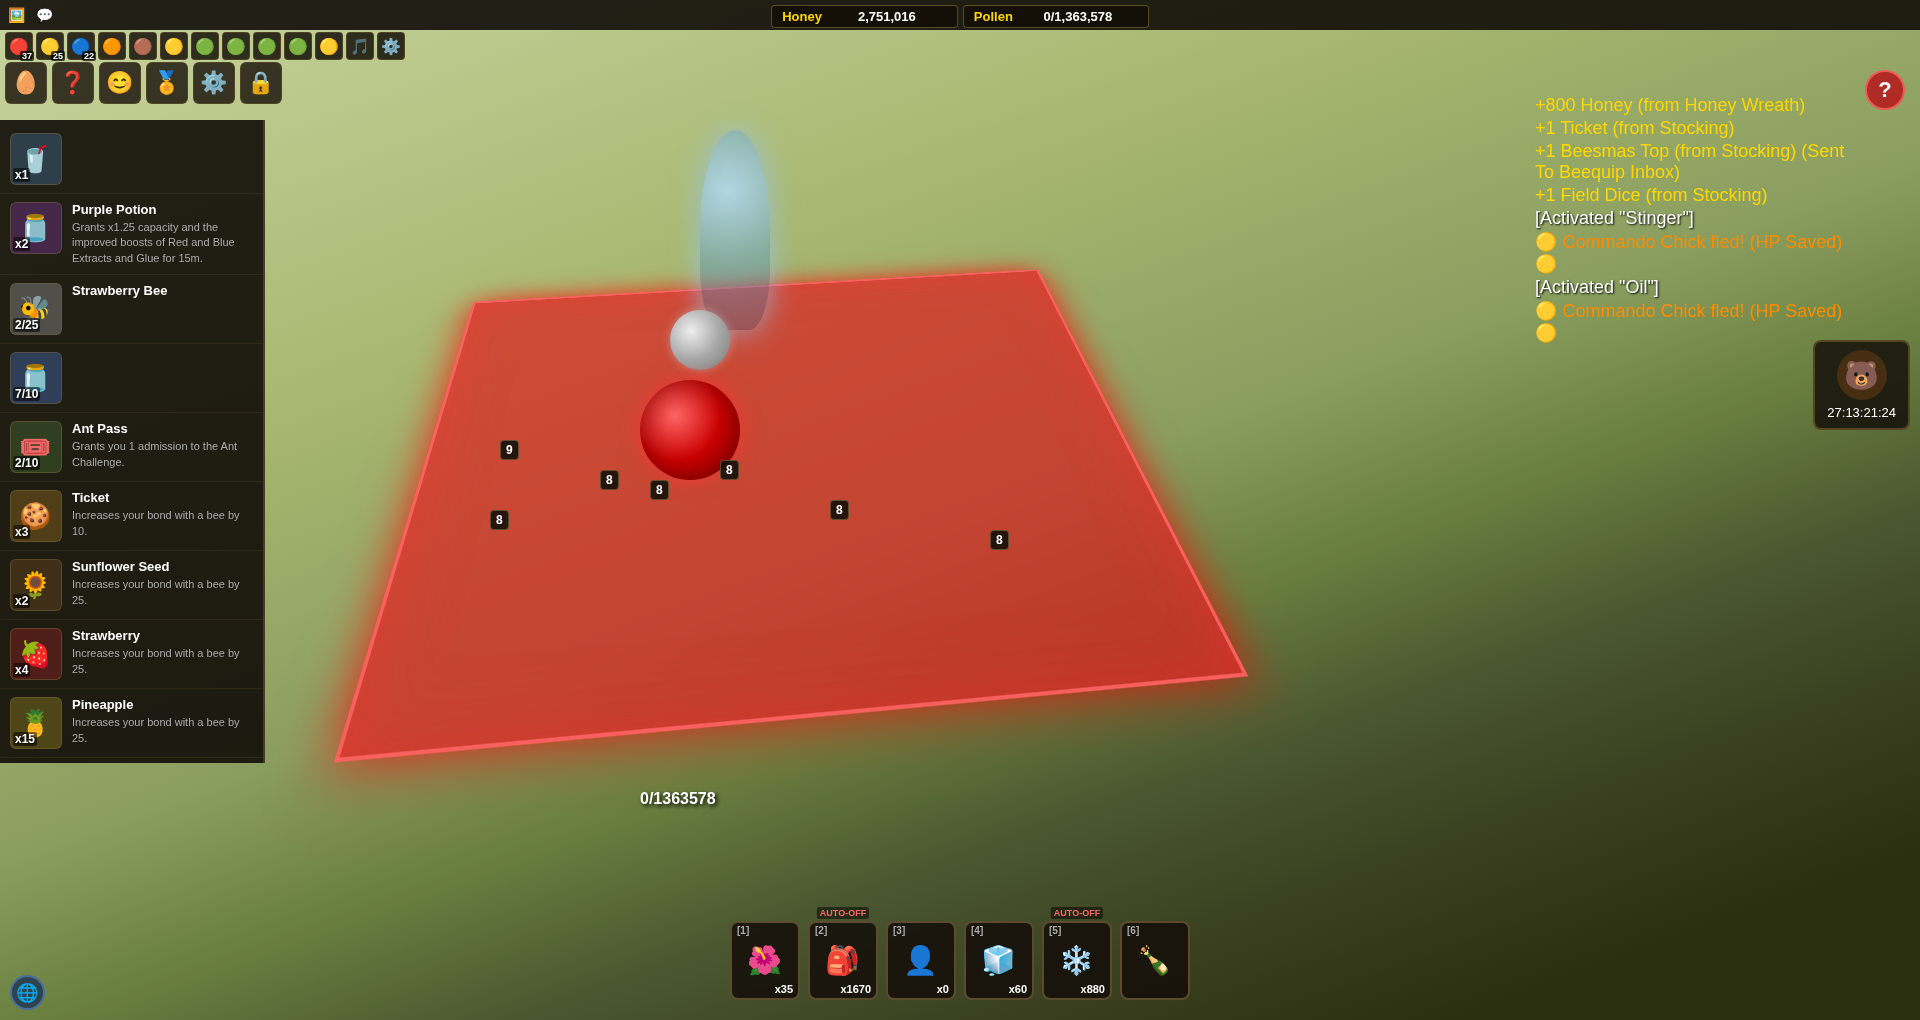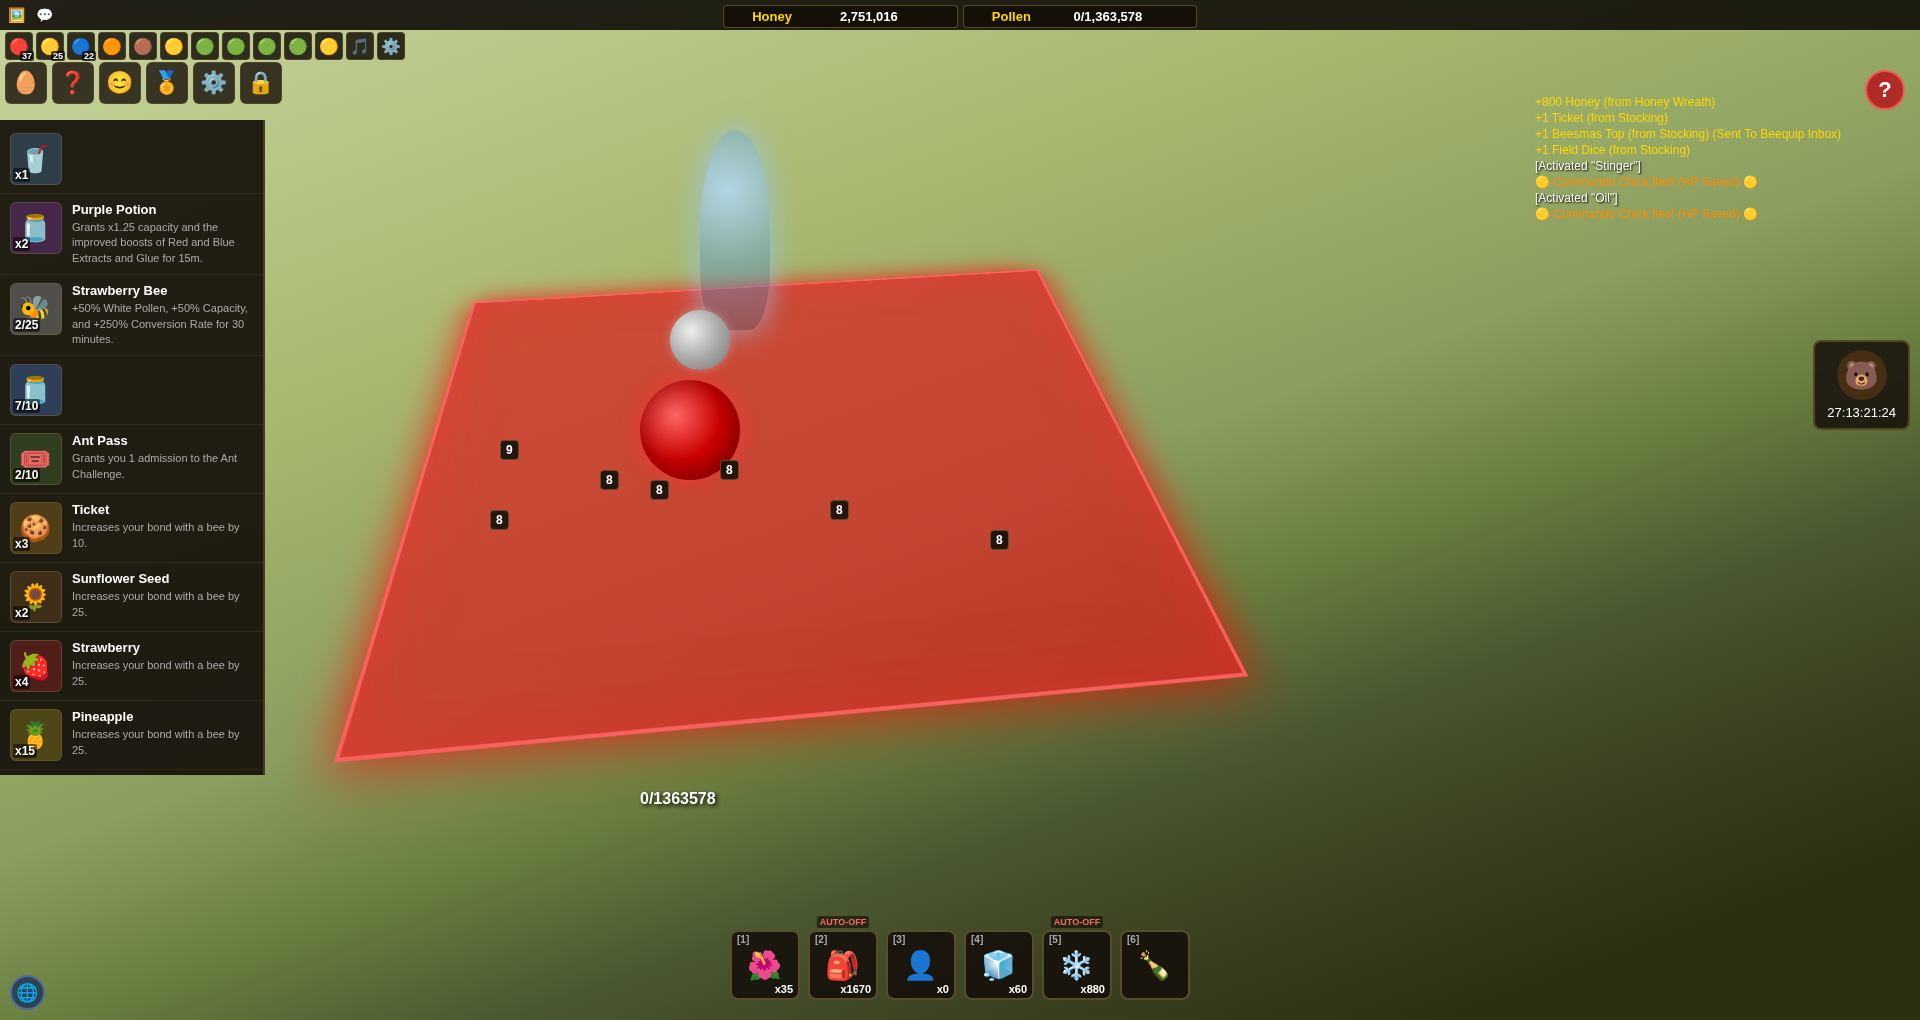--- a/index.html
+++ b/index.html
@@ -134,25 +134,25 @@
       left: 50%;
       transform: translateX(-50%);
       display: flex;
       gap: 5px;
       z-index: 100;
     }
 
     .resource-item {
       display: flex;
       align-items: center;
-      gap: 17px;
+      gap: 5px;
       background: rgba(20, 15, 8, 0.92);
       border: 1px solid rgba(120, 100, 50, 0.7);
       border-radius: 4px;
-      padding: 3px 28px;
+      padding: 3px 10px;
     }
 
     .resource-label {
       color: #ffd700;
       font-size: 13px;
       font-weight: bold;
     }
 
     .resource-value {
       color: white;
@@ -227,21 +227,21 @@
       position: absolute;
       top: 90px;
       right: 70px;
       width: 320px;
       background: transparent;
       padding: 5px;
       z-index: 50;
     }
 
     .chat-line {
-      font-size: 12px;
+      font-size: 18px;
       margin-bottom: 2px;
     }
 
     .chat-yellow { color: #ffd700; }
     .chat-white { color: white; text-shadow: 1px 1px 2px black; }
     .chat-orange { color: #ff8c00; }
 
     
     #timer {
       position: absolute;
@@ -299,21 +299,21 @@
       bottom: 20px;
       left: 50%;
       transform: translateX(-50%);
       display: flex;
       gap: 8px;
       z-index: 100;
     }
 
     .hotbar-slot {
       width: 70px;
-      height: 70px;
+      height: 79px;
       background: rgba(20, 15, 10, 0.88);
       border: 2px solid rgba(120, 100, 60, 0.7);
       border-radius: 8px;
       display: flex;
       flex-direction: column;
       align-items: center;
       justify-content: center;
       font-size: 28px;
       position: relative;
       cursor: pointer;
@@ -516,21 +516,20 @@
       <div class="inv-desc">Grants x1.25 capacity and the improved boosts of Red and Blue Extracts and Glue for 15m.</div>
     </div>
   </div>
     <div class="inv-item">
     <div class="inv-icon" style="background:rgba(128,128,128,0.5)">
       <span style="font-size:26px">🐝</span>
       <span class="inv-count">2/25</span>
     </div>
     <div class="inv-text">
       <div class="inv-name">Strawberry Bee</div>
-      <div class="inv-desc">+50% White Pollen, +50% Capacity, and +250% Conversion Rate for 30 minutes.</div>
     </div>
   </div>
     <div class="inv-item">
     <div class="inv-icon" style="background:rgba(64,96,160,0.5)">
       <span style="font-size:26px">🫙</span>
       <span class="inv-count">7/10</span>
     </div>
   </div>
     <div class="inv-item">
     <div class="inv-icon" style="background:rgba(64,96,48,0.5)">

